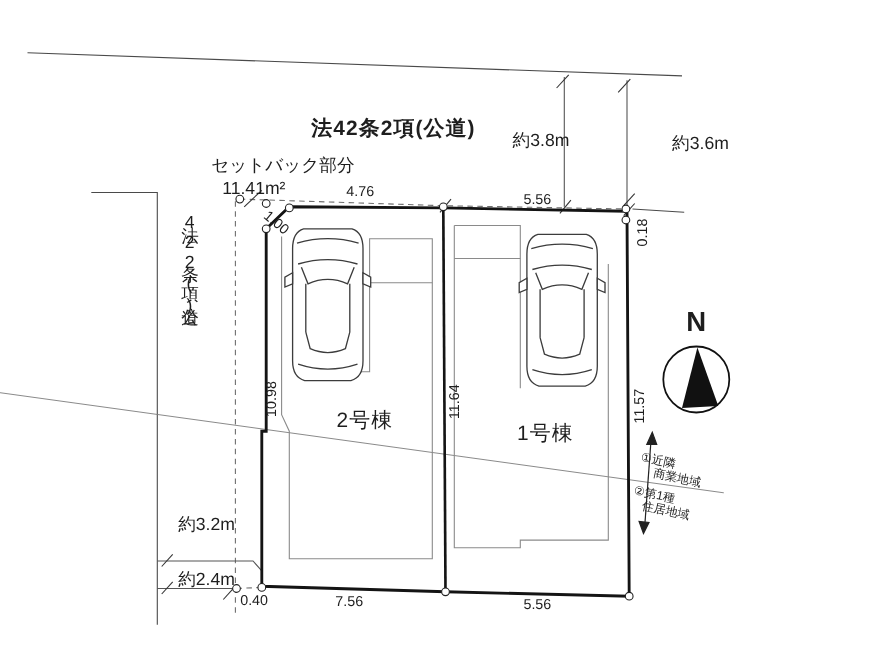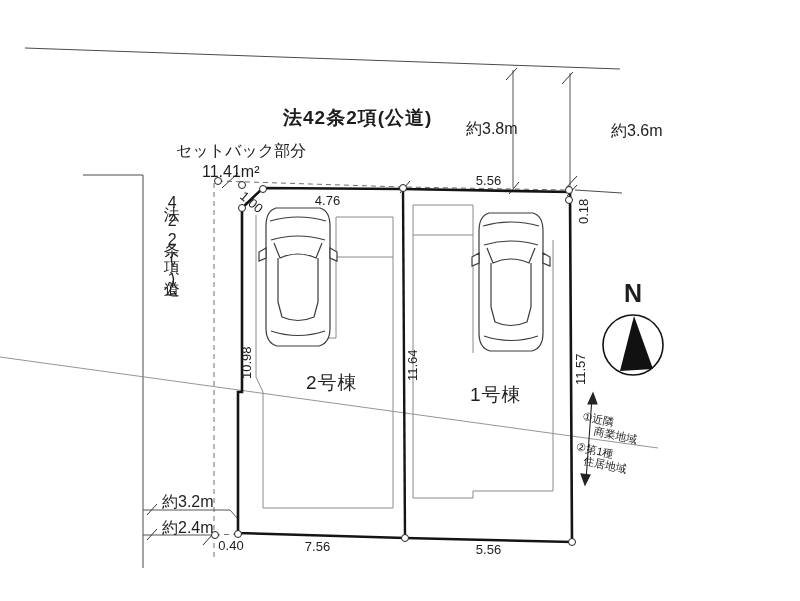--- a/index.html
+++ b/index.html
@@ -116,36 +116,36 @@
       <path d="M592,398 L586,480" fill="none"></path>
       <polygon points="593,393 588,404 597,404"></polygon>
       <polygon points="585,485 581,474 590,475"></polygon>
     </g>
   </svg>
 
   <div class="lbl title" style="left:283px;top:108px;">法42条2項(公道)</div>
 
   <div class="lbl vert" style="left:163px;top:193px;">法42条2項(公道)</div>
 
-  <div class="lbl sm" style="left:176px;top:143px;">セットバック部分</div>
+  <div class="lbl sm" style="left:192px;top:143px;font-family:Liberation Mono, monospace;">セットバック部分</div>
   <div class="lbl sm" style="left:202px;top:164px;">11.41m²</div>
 
-  <div class="lbl dim center" style="left:305px;top:167px;width:45px;margin-top:27px;">4.76</div>
+  <div class="lbl dim center" style="left:305px;top:167px;width:45px;">4.76</div>
   <div class="lbl dim center" style="left:466px;top:174px;width:45px;">5.56</div>
 
   <div class="lbl dim" style="left:246px;top:189px;transform:rotate(40deg);transform-origin:0 0;">1.00</div>
 
   <div class="lbl dim v90" style="left:577px;top:224px;">0.18</div>
   <div class="lbl dim v90" style="left:240px;top:379px;">10.98</div>
   <div class="lbl dim v90" style="left:406px;top:381px;">11.64</div>
   <div class="lbl dim v90" style="left:574px;top:385px;">11.57</div>
 
   <div class="lbl sm" style="left:466px;top:121px;">約3.8m</div>
   <div class="lbl sm" style="left:575px;top:123px;padding-left:36px;">約3.6m</div>
-  <div class="lbl sm" style="left:162px;top:494px;">約3.2m</div>
+  <div class="lbl sm" style="left:162px;top:470px;">約3.2m</div>
   <div class="lbl sm" style="left:162px;top:520px;">約2.4m</div>
 
   <div class="lbl dim center" style="left:214px;top:539px;width:34px;">0.40</div>
   <div class="lbl dim center" style="left:295px;top:540px;width:45px;">7.56</div>
   <div class="lbl dim center" style="left:466px;top:543px;width:45px;">5.56</div>
 
   <div class="lbl bldg" style="left:306px;top:373px;">2号棟</div>
   <div class="lbl bldg" style="left:470px;top:385px;">1号棟</div>
 
   <div class="lbl north center" style="left:613px;top:280px;width:40px;">N</div>

